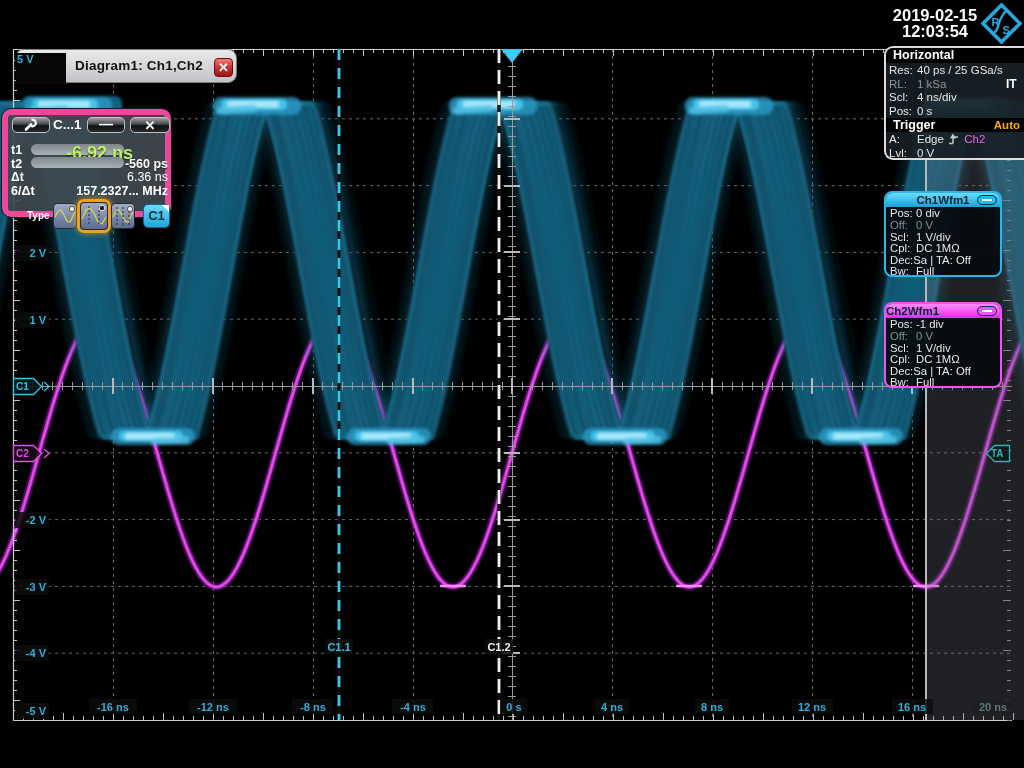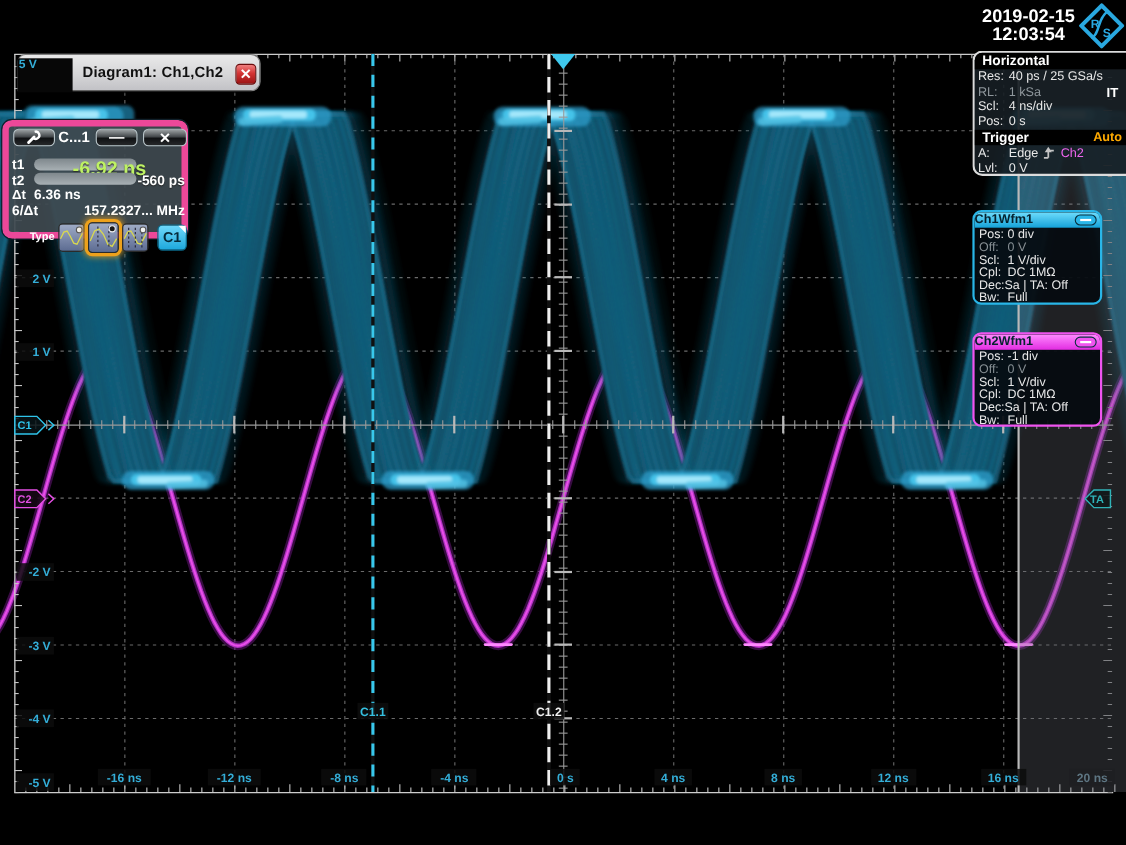--- a/index.html
+++ b/index.html
@@ -771,21 +771,21 @@
   <div class="abs" style="left:45px;top:1px;width:34px;height:17px;color:#fff;font-size:13.5px;font-weight:bold;line-height:17px">C...1</div>
   <div class="abs" style="left:79px;top:2px;width:38px;height:16px;border-radius:5px;background:linear-gradient(#9aa0a2,#43474a 45%,#101214 55%,#26282a);border:1px solid #b8c4c8;box-sizing:border-box;color:#fff;font-weight:bold;text-align:center;line-height:12px;font-size:14px">—</div>
   <div class="abs" style="left:122px;top:2px;width:40px;height:16px;border-radius:5px;background:linear-gradient(#9aa0a2,#43474a 45%,#101214 55%,#26282a);border:1px solid #b8c4c8;box-sizing:border-box;color:#fff;font-weight:bold;text-align:center;line-height:15px;font-size:13px">✕</div>
   <div class="row" style="left:3px;top:28px;color:#fff;font-size:12.5px;font-weight:bold">t1</div>
   <div class="abs" style="left:23px;top:28.5px;width:93px;height:11px;border-radius:5.5px;background:linear-gradient(#7e878c,#a8b0b4)"></div>
   <div class="row" style="left:23px;top:28px;width:137px;text-align:center;color:#bef264;font-size:18px;font-weight:bold;text-shadow:0 1px 1px #222">-6.92 ns</div>
   <div class="row" style="left:3px;top:41.5px;color:#fff;font-size:12.5px;font-weight:bold">t2</div>
   <div class="abs" style="left:23px;top:42px;width:93px;height:11px;border-radius:5.5px;background:linear-gradient(#7e878c,#a8b0b4)"></div>
   <div class="row" style="left:23px;top:41.5px;width:137px;text-align:right;color:#fff;font-size:12.5px;font-weight:bold;text-shadow:0 1px 1px #222">-560 ps</div>
   <div class="row" style="left:3px;top:55px;color:#fff;font-size:12px;font-weight:bold">Δt</div>
-  <div class="row" style="left:23px;top:55px;width:137px;color:#fff;font-size:12.5px;font-weight:bold">6.36 ns</div>
+  <div class="row" style="left:23px;top:55px;width:137px;text-align:right;color:#fff;font-size:12.5px;font-weight:normal">6.36 ns</div>
   <div class="row" style="left:3px;top:68.5px;color:#fff;font-size:12.5px;font-weight:bold">6/Δt</div>
   <div class="row" style="left:23px;top:68.5px;width:137px;text-align:right;color:#fff;font-size:12.5px;font-weight:bold">157.2327... MHz</div>
   <div class="row" style="left:19px;top:95px;color:#fff;font-size:10px;font-weight:bold">Type</div>
   <div class="abs" style="left:45px;top:88px;width:24px;height:26px;border-radius:4px;border:1px solid #2a2a2a;background:linear-gradient(#9fabc6,#5d6c92);box-sizing:border-box">
     <svg width="22" height="24">
         <polyline points="1,13 4,7 7,6 10,11 13,17 16,18 19,12 21,8" fill="none" stroke="#d8d850" stroke-width="1.2"></polyline>
         <circle cx="18" cy="5" r="2.6" fill="#f2f2f2" stroke="#555"></circle>
       </svg>
   </div>
   <div class="abs" style="left:72px;top:87px;width:28px;height:28px;border-radius:4px;border:1px solid #2a2a2a;background:linear-gradient(#9fabc6,#5d6c92);box-sizing:border-box;box-shadow:0 0 0 3px #eda11c,0 0 6px 3px rgba(237,161,28,.8)">
@@ -819,21 +819,21 @@
   <div class="row" style="left:3px;top:56.5px;font-size:11.5px;color:#e8e8e8"><span style="display:inline-block;width:28px">Pos:</span>0 s</div>
   <div class="abs" style="left:0;top:70px;width:138px;height:14px;background:#000;color:#fff;font-size:12.5px;font-weight:bold;padding-left:7px;box-sizing:border-box;line-height:14px">Trigger<span style="position:absolute;right:4px;color:#ffaa00;font-size:11.5px">Auto</span></div>
   <div class="row" style="left:3px;top:85px;font-size:11.5px;color:#e8e8e8"><span style="display:inline-block;width:28px">A:</span>Edge <svg width="14" height="12" style="vertical-align:-2px">
         <path d="M2,10.5 h4 M6,10.5 v-6.5 M6,4 h5" fill="none" stroke="#c4c4c4" stroke-width="1.6"></path>
         <path d="M6,0.5 l-3.2,5 h6.4 z" fill="#c4c4c4"></path>
       </svg> <span style="color:#f266f2">Ch2</span></div>
   <div class="row" style="left:3px;top:99px;font-size:11.5px;color:#e8e8e8"><span style="display:inline-block;width:28px">Lvl:</span>0 V</div>
 </div>
 
 <div class="abs" style="left:884px;top:191px;width:118px;height:86px;background:rgba(5,11,16,0.93);border:2px solid #29b6e8;border-radius:8px;box-sizing:border-box;overflow:hidden">
-  <div class="abs" style="left:0;top:0;width:114px;height:14px;background:linear-gradient(#6edcfc,#15a2d8);color:#06222e;font-size:11.5px;font-weight:bold;line-height:14px">Ch1Wfm1</div>
+  <div class="abs" style="left:0;top:0;width:114px;height:14px;background:linear-gradient(#6edcfc,#15a2d8);color:#06222e;font-size:11.5px;font-weight:bold;text-align:center;line-height:14px">Ch1Wfm1</div>
   <div class="abs" style="right:3px;top:2px;width:20px;height:10px;border-radius:5px;background:#29b6e8;border:1px solid #08303e;box-sizing:border-box;">
       <span style="display:block;margin:3px auto 0;width:10px;height:2px;background:#fff"></span>
     </div>
   <div class="row" style="line-height:11px;left:4px;top:15px;font-size:11.3px;color:#e8e8e8"><span style="display:inline-block;width:26px">Pos:</span>0 div</div>
   <div class="row" style="line-height:11px;left:4px;top:26.8px;font-size:11.3px;color:#878f94"><span style="display:inline-block;width:26px">Off:</span>0 V</div>
   <div class="row" style="line-height:11px;left:4px;top:38.6px;font-size:11.3px;color:#e8e8e8"><span style="display:inline-block;width:26px">Scl:</span>1 V/div</div>
   <div class="row" style="line-height:11px;left:4px;top:50.4px;font-size:11.3px;color:#e8e8e8"><span style="display:inline-block;width:26px">Cpl:</span>DC 1MΩ</div>
   <div class="row" style="line-height:11px;left:4px;top:62.2px;font-size:11.3px;color:#e8e8e8">Dec:Sa | TA: Off</div>
   <div class="row" style="line-height:11px;left:4px;top:73px;font-size:11.3px;color:#e8e8e8"><span style="display:inline-block;width:26px">Bw:</span>Full</div>
 </div>

